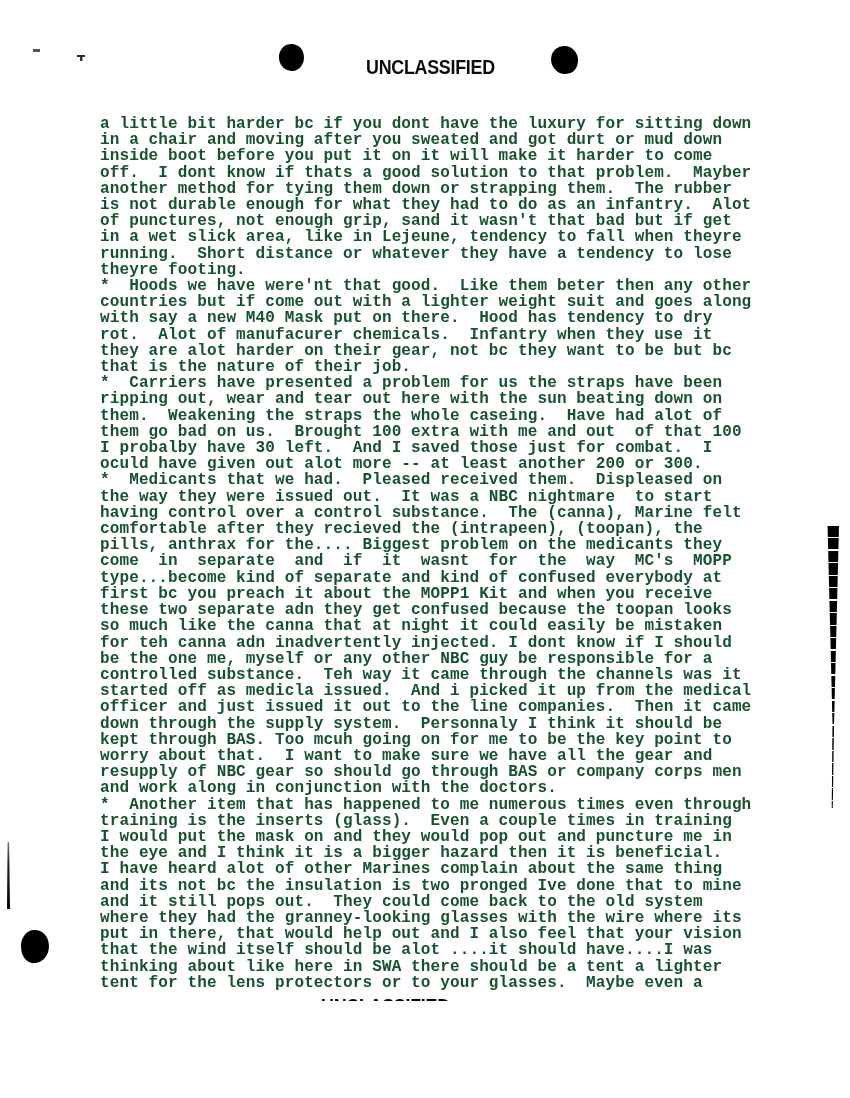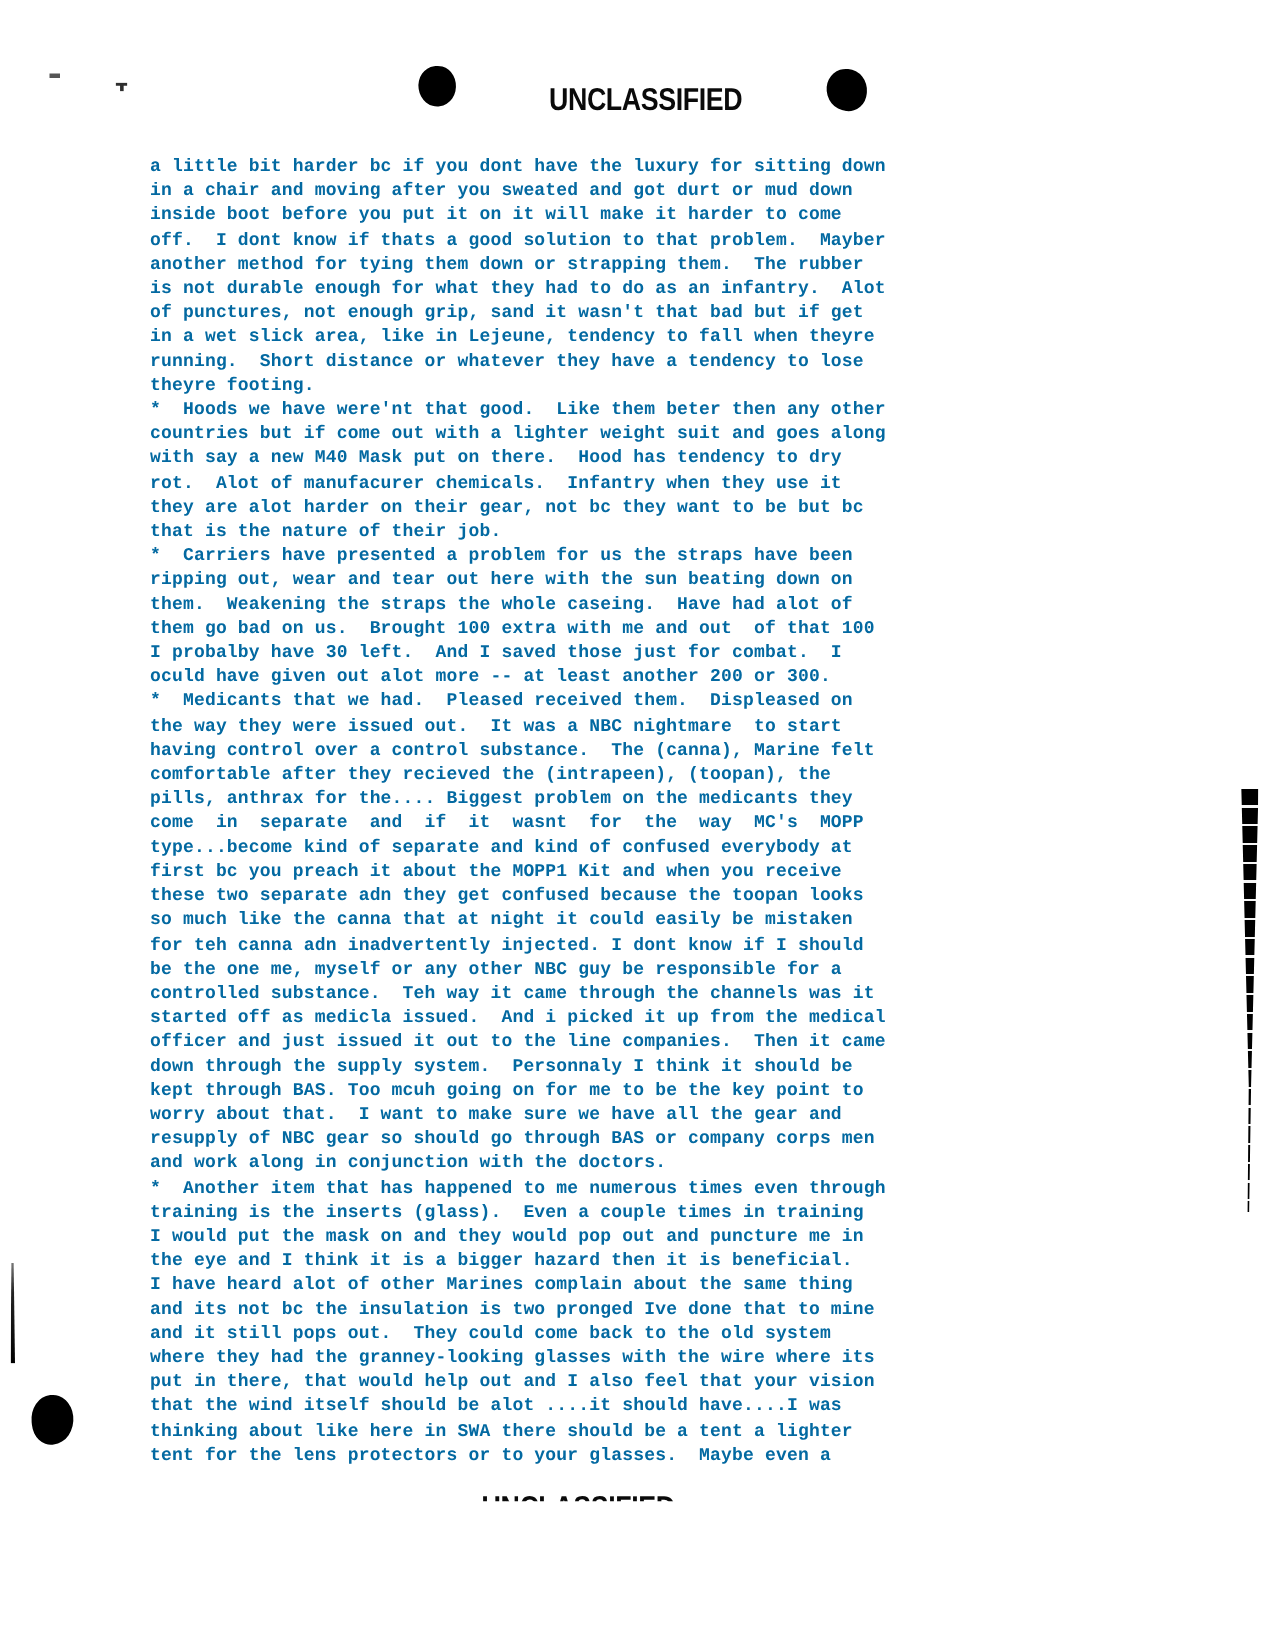--- a/index.html
+++ b/index.html
@@ -24,28 +24,28 @@
     letter-spacing: -0.3px;
     transform: scaleX(0.85);
     transform-origin: left top;
     white-space: nowrap;
   }
   .classification.header { left: 366px; top: 55px; }
   .classification.footer { left: 321px; top: 994px; }
   .body-text {
     position: absolute;
     left: 100px;
-    top: 103px;
+    top: 116px;
     margin: 0;
     font-family: "Liberation Mono", "DejaVu Sans Mono", monospace;
     font-weight: 700;
-    font-size: 12px;
+    font-size: 16px;
     line-height: 16.2px;
     letter-spacing: 0.12px;
-    color: #0369a1;
+    color: #14532d;
     white-space: pre;
   }
   .hole-punch {
     position: absolute;
     background: #000;
     border-radius: 50% 48% 52% 50%;
   }
   .punch-top-left   { left: 279px; top: 44px;  width: 25px; height: 27px; transform: rotate(-8deg); }
   .punch-top-right  { left: 551px; top: 46px;  width: 27px; height: 28px; transform: rotate(5deg); border-radius: 48% 52% 46% 54%; }
   .punch-bottom-left{ left: 21px;  top: 930px; width: 28px; height: 33px; transform: rotate(-6deg); border-radius: 52% 48% 55% 45%; }

